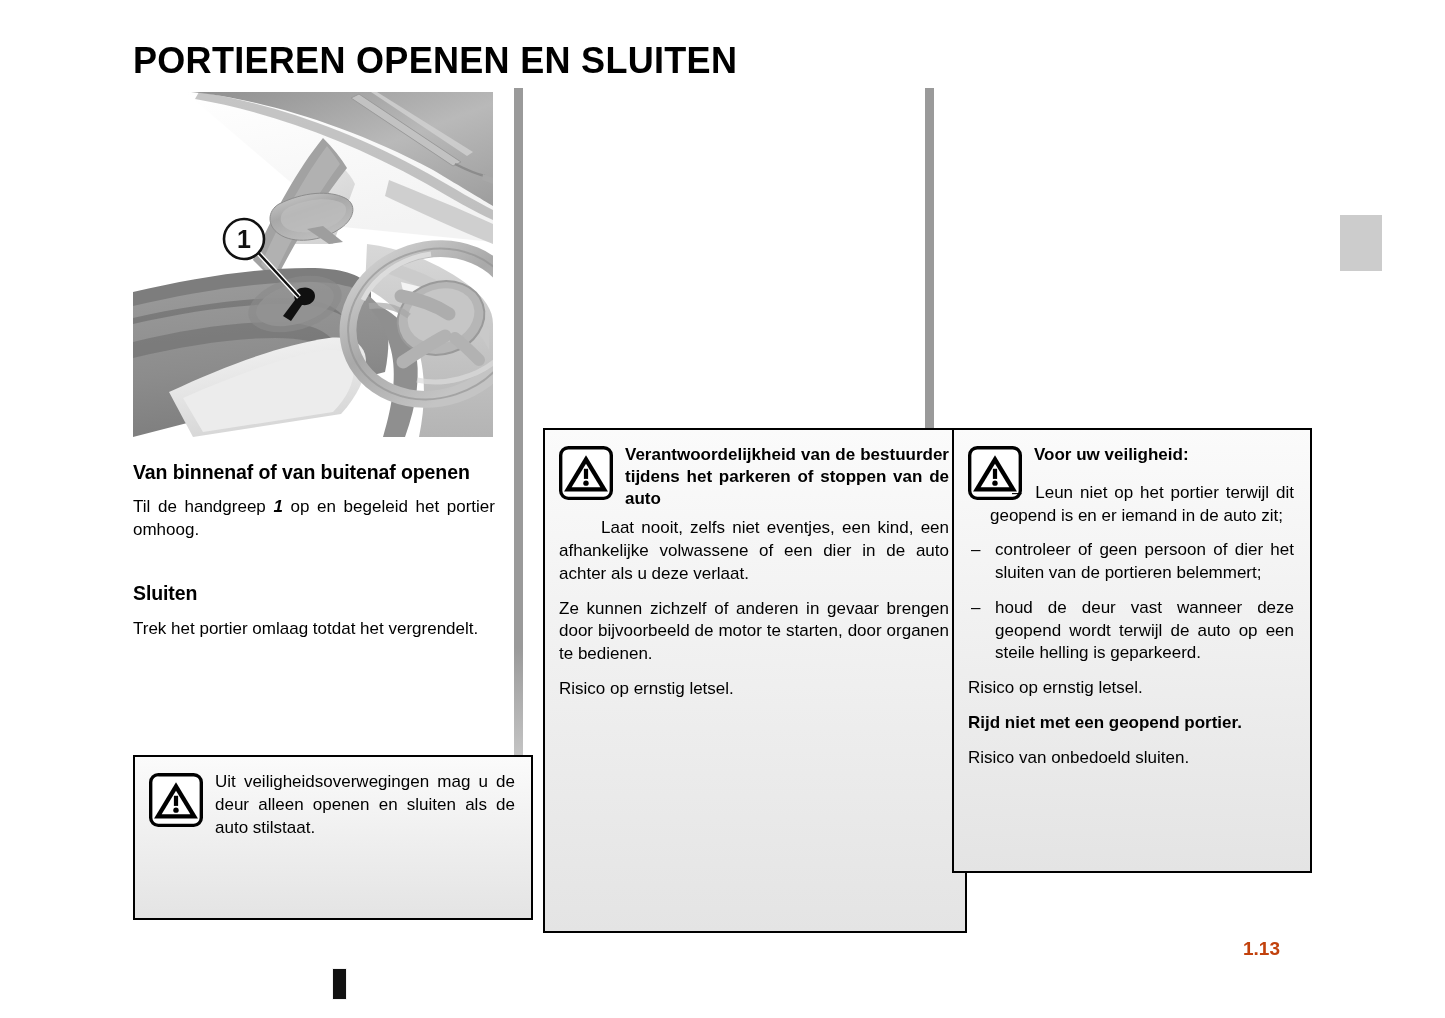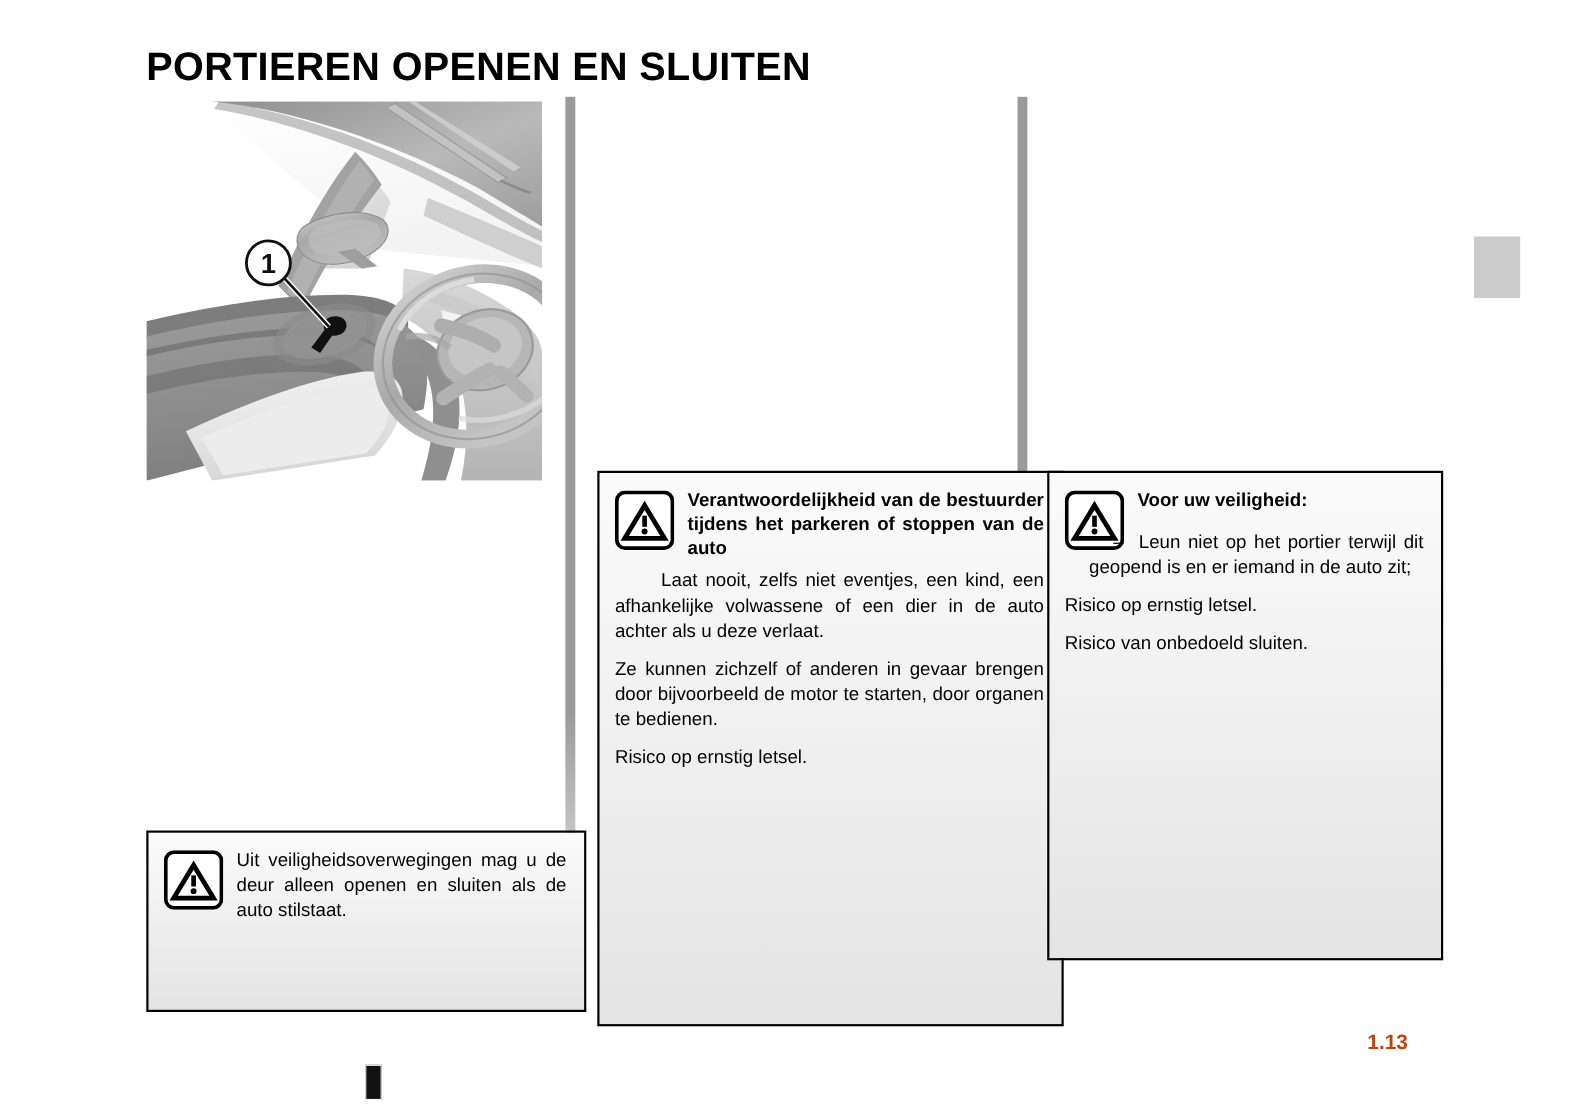--- a/index.html
+++ b/index.html
@@ -341,20 +341,29 @@
       <path d="M236,214 C252,212 266,216 276,224" stroke="#a6a6a6" stroke-width="6" fill="none" opacity="0.7"></path>
 
       <line x1="120" y1="155" x2="166" y2="205" stroke="#ffffff" stroke-width="5"></line>
       <line x1="120" y1="155" x2="166" y2="205" stroke="#111111" stroke-width="2.4"></line>
 
       <circle cx="111" cy="147" r="20" fill="#ffffff" stroke="#111111" stroke-width="2.6"></circle>
       <text x="111" y="156" text-anchor="middle" font-family="Liberation Sans, sans-serif" font-size="25" font-weight="bold" fill="#111111">1</text>
     </svg>
   </div>
 
+  <div class="col-left">
+    <h2 class="sec">Van binnenaf of van buitenaf openen</h2>
+    <p class="body"><span>Til de handgreep </span><span class="b">1</span><span> op en begeleid het portier omhoog.</span></p>
+
+    <div class="sec-gap"></div>
+
+    <h2 class="sec">Sluiten</h2>
+    <p class="body">Trek het portier omlaag totdat het vergrendelt.</p>
+  </div>
 
   <div class="wbox left-box clearfix">
     <svg class="warn-icon" viewBox="0 0 64 64">
       <rect x="2" y="2" width="60" height="60" rx="9" ry="9" fill="#ffffff" stroke="#000000" stroke-width="4"></rect>
       <path d="M32 11 L58 54 L6 54 Z" fill="#000000"></path>
       <path d="M32 21 L49 49 L15 49 Z" fill="#ffffff"></path>
       <rect x="29.5" y="27" width="5" height="12" fill="#000000"></rect>
       <circle cx="32" cy="44" r="3.2" fill="#000000"></circle>
     </svg>
     <p class="tight" style="margin-top:0">Uit veiligheidsoverwegingen mag u de deur alleen openen en sluiten als de auto stilstaat.</p>
@@ -381,17 +390,22 @@
       <svg class="warn-icon" viewBox="0 0 64 64">
         <rect x="2" y="2" width="60" height="60" rx="9" ry="9" fill="#ffffff" stroke="#000000" stroke-width="4"></rect>
         <path d="M32 11 L58 54 L6 54 Z" fill="#000000"></path>
         <path d="M32 21 L49 49 L15 49 Z" fill="#ffffff"></path>
         <rect x="29.5" y="27" width="5" height="12" fill="#000000"></rect>
         <circle cx="32" cy="44" r="3.2" fill="#000000"></circle>
       </svg>
       <h3>Voor uw veiligheid:</h3>
       <p class="inline-first" style="margin-top:16px">Leun niet op het portier terwijl dit geopend is en er iemand in de auto zit;</p>
     </div>
+    <ul class="dash">
+      <li>controleer of geen persoon of dier het sluiten van de portieren belemmert;</li>
+      <li>houd de deur vast wanneer deze geopend wordt terwijl de auto op een steile helling is geparkeerd.</li>
+    </ul>
     <p>Risico op ernstig letsel.</p>
+    <p class="bold">Rijd niet met een geopend portier.</p>
     <p>Risico van onbedoeld sluiten.</p>
   </div>
 
 </div>
 
 </body></html>

